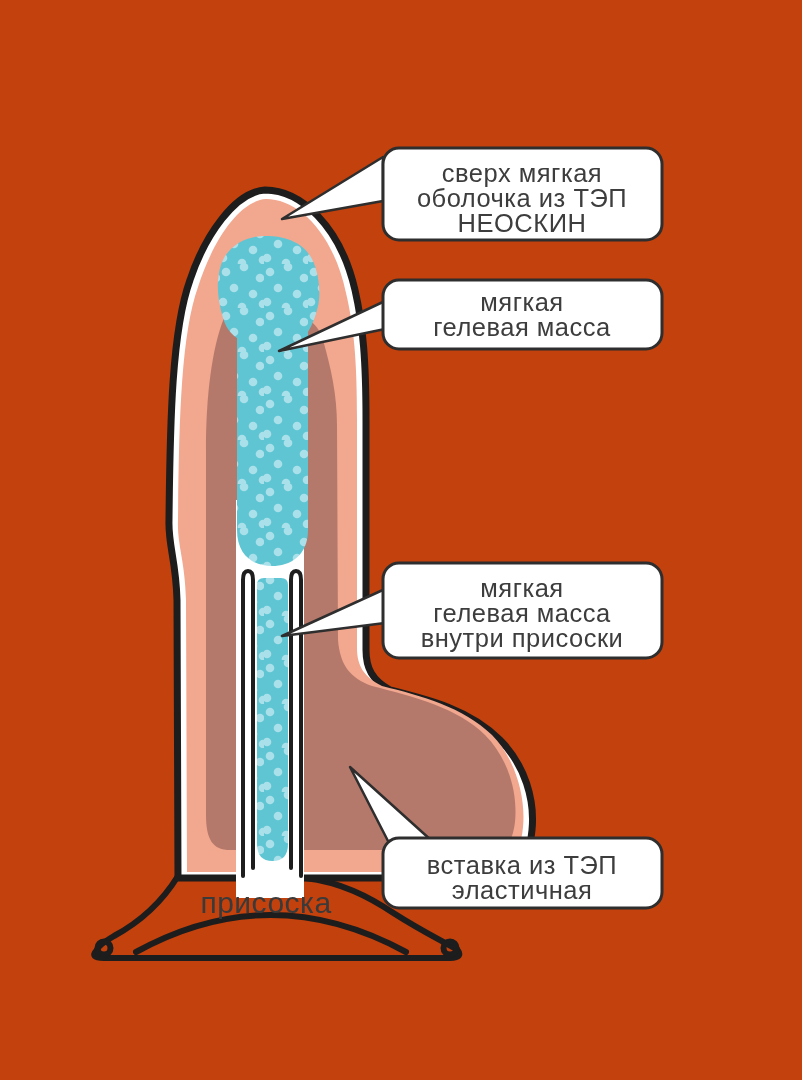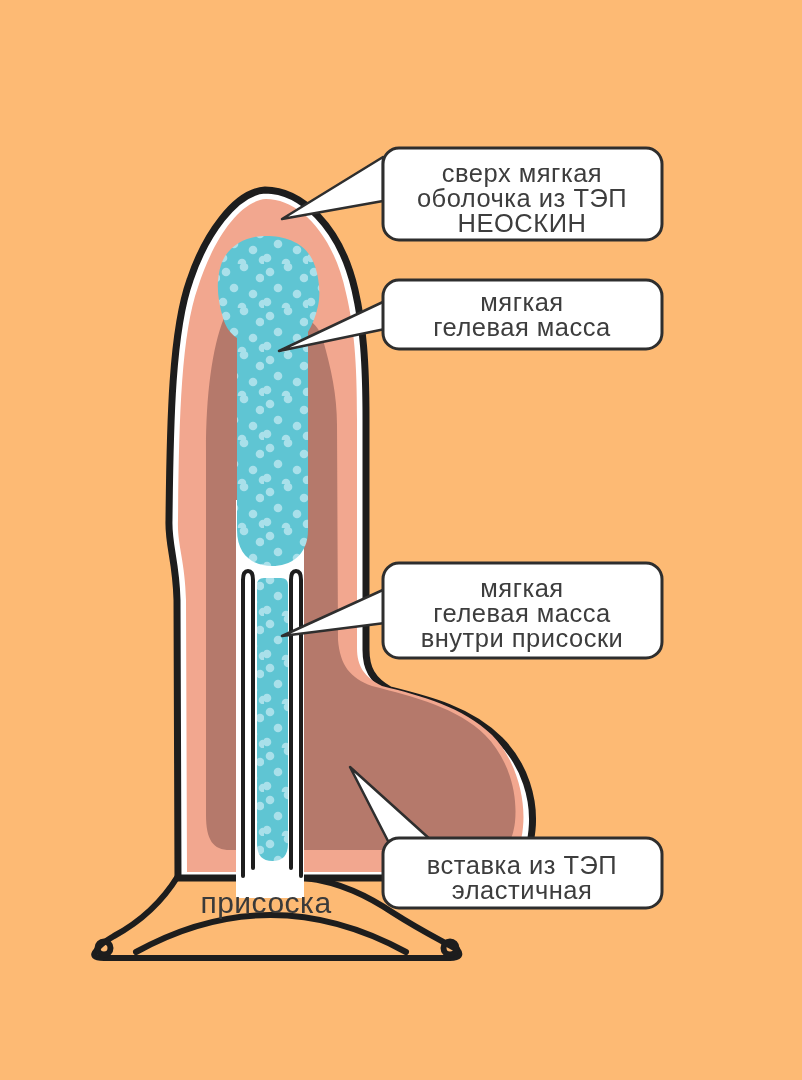--- a/index.html
+++ b/index.html
@@ -1,16 +1,16 @@
 <!DOCTYPE html>
 <html><head>
 <meta charset="utf-8">
 <style>
   html,body{margin:0;padding:0;background:#ffffff;}
-  .stage{position:relative;width:802px;height:1080px;background:#fdba74;overflow:hidden;
+  .stage{position:relative;width:802px;height:1080px;background:#c2410c;overflow:hidden;
          font-family:"Liberation Sans", sans-serif;}
   svg{display:block}
   .callout-line{font-family:"Liberation Sans", sans-serif;font-size:25.5px;fill:#3d3d3d;
                 text-anchor:middle;letter-spacing:.5px;}
   .base-label{font-family:"Liberation Sans", sans-serif;font-size:30px;fill:#3a3a3a;
               text-anchor:middle;letter-spacing:.5px;}
   .dot{fill:#A9E0EA;}
 </style>
 </head>
 <body>

